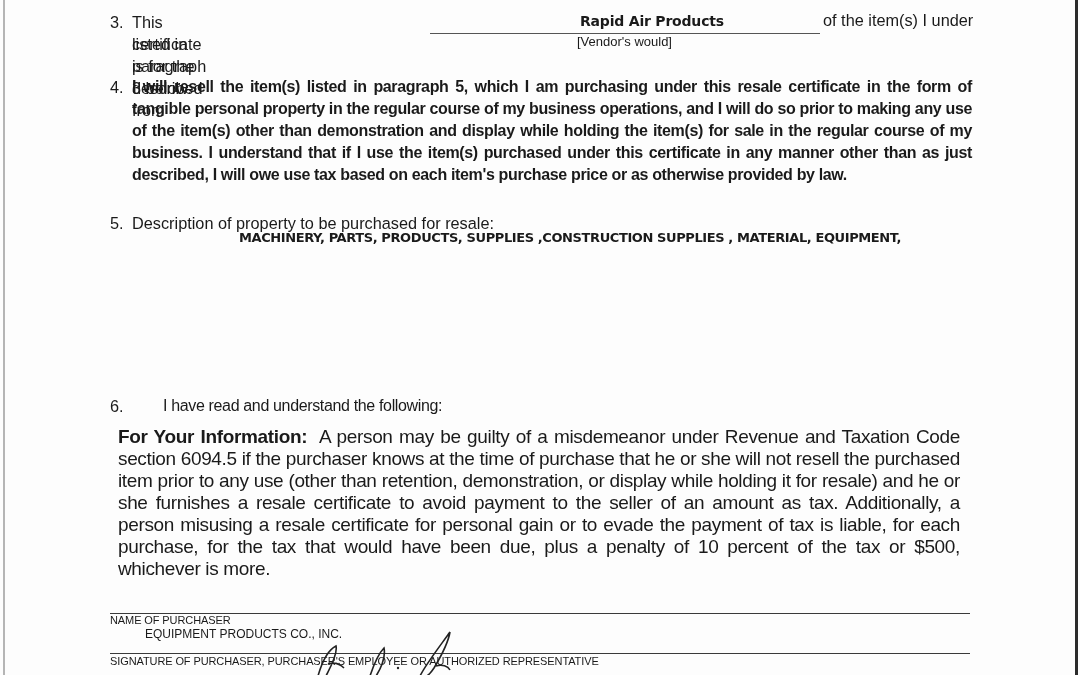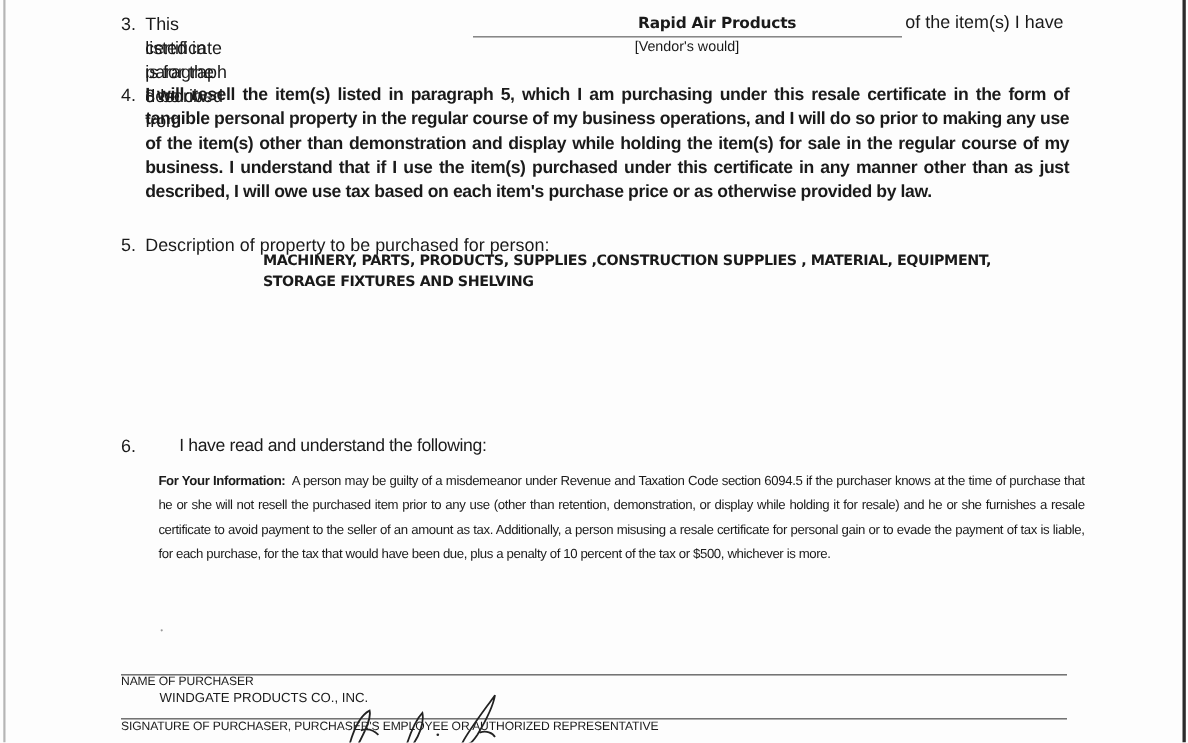--- a/index.html
+++ b/index.html
@@ -29,21 +29,21 @@
   .p4 { top: 76px; width: 840px; }
   .p4 .txt { width: 840px; text-align: justify; font-family: "Liberation Sans Narrow", "Liberation Sans", sans-serif; font-size: 16px; line-height: 22px; letter-spacing: -0.35px; font-weight: bold; }
 
   
   .p5 { top: 212px; }
   .desc { position: absolute; left: 239px; top: 228px; width: 690px; font-family: "DejaVu Sans", sans-serif; font-weight: bold; font-size: 13px; line-height: 19px; letter-spacing: -0.4px; }
 
   
   .p6 { top: 395px; }
   .p6 .txt { letter-spacing: -0.35px; font-size: 16px; margin-left: 31px; }
-  .fyi { position: absolute; left: 144px; top: 426px; width: 842px; font-size: 12px; line-height: 22px; text-align: justify; letter-spacing: -0.35px; }
+  .fyi { position: absolute; left: 118px; top: 426px; width: 842px; font-size: 19px; line-height: 22px; text-align: justify; letter-spacing: -0.35px; }
   .fyi b { font-weight: bold; }
 
   
   .rule { position: absolute; height: 1px; background: #3a3a3a; }
   .label-small { position: absolute; font-size: 11px; letter-spacing: -0.1px; }
   .purchaser-name { position: absolute; left: 145px; top: 627px; font-size: 12px; }
   .signature { position: absolute; left: 300px; top: 628px; }
   .dot { position: absolute; width: 2px; height: 2px; background: #999; border-radius: 1px; }
 </style>
 </head>
@@ -53,60 +53,59 @@
   <div class="border-left"></div>
   <div class="border-right"></div>
 
   <section>
     <div class="para p3-line1">
       <span class="num">3.</span>
       <span class="txt">This certificate is for the described from</span>
     </div>
     <div class="vendor-line"></div>
     <div class="vendor-value">Rapid Air Products</div>
-    <div class="p3-tail">of the item(s) I have</div>
+    <div class="p3-tail">of the item(s) I under</div>
     <div class="para p3-line2">
       <span class="txt">listed in paragraph 3 below.</span>
     </div>
     <div class="vendor-caption">[Vendor's would]</div>
   </section>
 
   <section class="para p4">
     <span class="num">4.</span>
     <span class="txt">I will resell the item(s) listed in paragraph 5, which I am purchasing under this resale certificate in the form of tangible personal property in the regular course of my business operations, and I will do so prior to making any use of the item(s) other than demonstration and display while holding the item(s) for sale in the regular course of my business.  I understand that if I use the item(s) purchased under this certificate in any manner other than as just described, I will owe use tax based on each item's purchase price or as otherwise provided by law.</span>
   </section>
 
   <section>
     <div class="para p5">
       <span class="num">5.</span>
-      <span class="txt" style="white-space:nowrap">Description of property to be purchased for person:</span>
+      <span class="txt" style="white-space:nowrap">Description of property to be purchased for resale:</span>
     </div>
     <div class="desc">
       <div style="white-space:nowrap">MACHINERY, PARTS, PRODUCTS, SUPPLIES ,CONSTRUCTION SUPPLIES , MATERIAL, EQUIPMENT,</div>
-      <div>STORAGE FIXTURES AND SHELVING</div>
     </div>
   </section>
 
   <section>
     <div class="para p6">
       <span class="num">6.</span>
       <span class="txt" style="white-space:nowrap">I have read and understand the following:</span>
     </div>
     <div class="fyi">
       <b>For Your Information:</b>&nbsp;
       <span>A person may be guilty of a misdemeanor under Revenue and Taxation Code section 6094.5 if the purchaser knows at the time of purchase that he or she will not resell the purchased item prior to any use (other than retention, demonstration, or display while holding it for resale) and he or she furnishes a resale certificate to avoid payment to the seller of an amount as tax.  Additionally, a person misusing a resale certificate for personal gain or to evade the payment of tax is liable, for each purchase, for the tax that would have been due, plus a penalty of 10 percent of the tax or $500, whichever is more.</span>
     </div>
   </section>
 
   <div class="dot" style="left:146px; top:572px;"></div>
 
   <section>
     <div class="rule" style="left:110px; top:613px; width:860px;"></div>
     <div class="label-small" style="left:110px; top:614px;">NAME OF PURCHASER</div>
-    <div class="purchaser-name">WINDGATE PRODUCTS CO., INC.</div>
+    <div class="purchaser-name">EQUIPMENT PRODUCTS CO., INC.</div>
 
     <div class="rule" style="left:110px; top:653px; width:860px;"></div>
     <div class="label-small" style="left:110px; top:655px;">SIGNATURE OF PURCHASER, PURCHASER'S EMPLOYEE OR AUTHORIZED REPRESENTATIVE</div>
 
     <svg class="signature" width="180" height="50" viewBox="0 0 180 50">
       <path d="M18 48 C 22 34, 28 22, 36 18 C 38 26, 30 40, 26 48 M 28 36 C 34 34, 40 36, 44 40" fill="none" stroke="#222" stroke-width="1.6"></path>
       <path d="M70 48 C 74 36, 78 26, 84 20 C 86 30, 80 42, 76 48" fill="none" stroke="#222" stroke-width="1.6"></path>
       <path d="M120 48 C 126 36, 140 18, 150 4 C 148 16, 140 30, 134 40 C 130 46, 128 48, 126 48 M 136 38 C 142 36, 148 38, 150 42" fill="none" stroke="#222" stroke-width="1.6"></path>
       <circle cx="98" cy="40" r="1.2" fill="#222"></circle>
     </svg>

